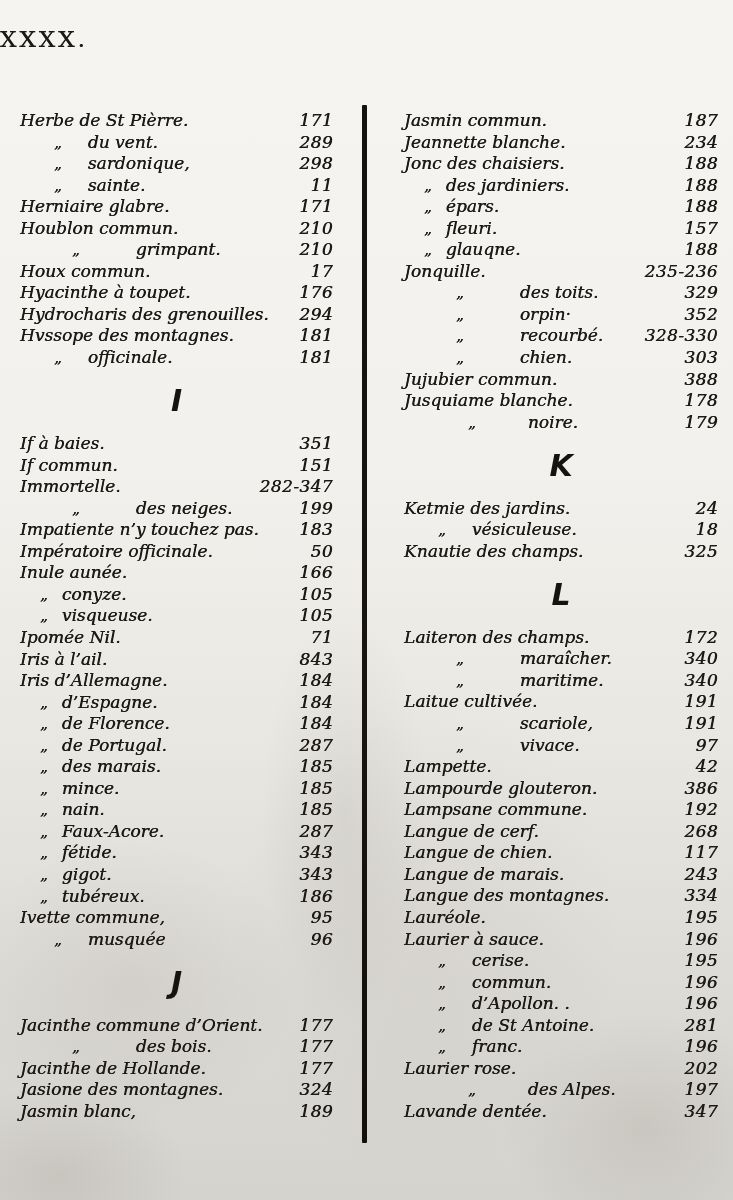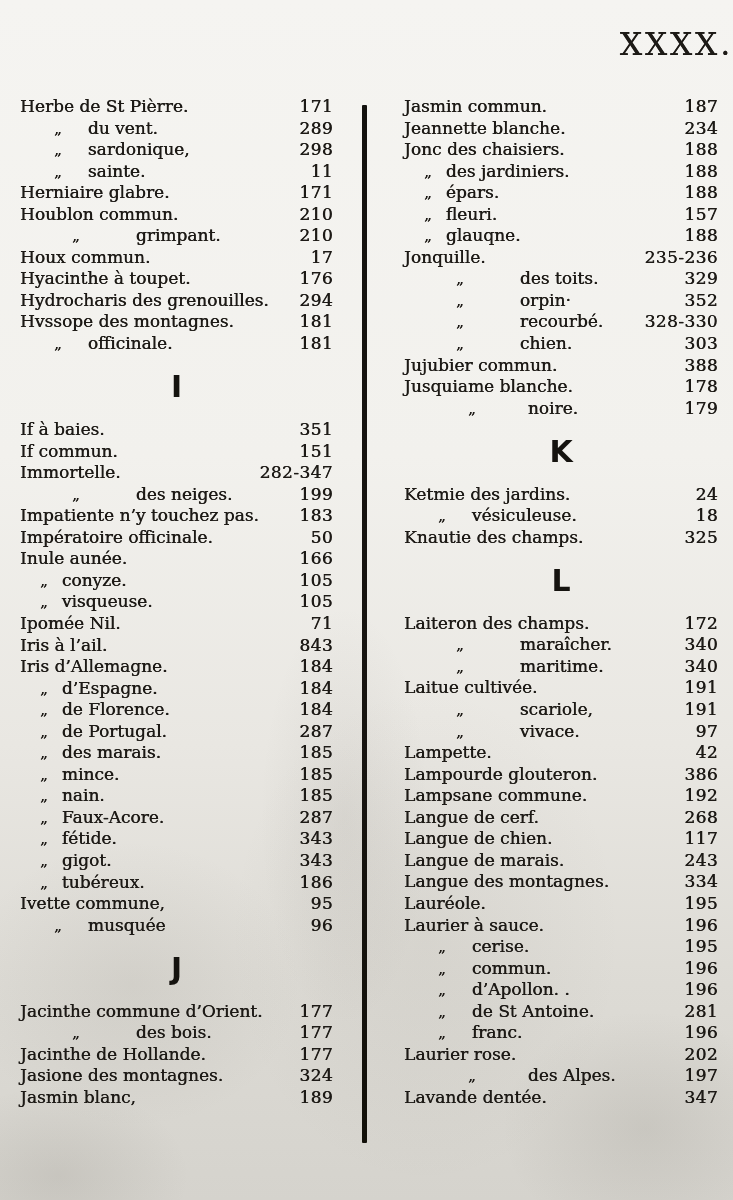--- a/index.html
+++ b/index.html
@@ -12,26 +12,26 @@
     background:
       radial-gradient(ellipse 260px 220px at 18% 82%, rgba(110,105,95,.10), transparent 65%),
       radial-gradient(ellipse 300px 380px at 58% 78%, rgba(110,105,95,.08), transparent 65%),
       radial-gradient(ellipse 220px 180px at 88% 94%, rgba(95,90,80,.12), transparent 65%),
       radial-gradient(ellipse 120px 300px at 47% 68%, rgba(100,95,88,.09), transparent 70%),
       radial-gradient(ellipse 200px 140px at 8% 98%, rgba(95,90,80,.12), transparent 65%),
       linear-gradient(180deg,#f5f4f1 0%,#f2f1ed 38%,#e9e7e2 62%,#dddbd5 82%,#d5d3cd 100%);
   }
   .folio{
     position:absolute;top:26px;left:0;width:100%;
-    text-align:right;
-    font-size:31px;letter-spacing:3px;
+    text-align:left;
+    font-size:23px;letter-spacing:3px;
     text-shadow:.3px 0 0 currentColor;
   }
   .columns{position:absolute;top:0;left:0;width:100%;height:100%;}
-  .col{position:absolute;top:96px;}
+  .col{position:absolute;top:110px;font-style:italic;}
   .col-left{left:20px;width:313px;}
   .col-right{left:404px;width:314px;}
   .divider{
     position:absolute;left:362px;top:105px;width:5px;height:1038px;
     background:linear-gradient(180deg,#14120f 0%,#181511 60%,#121009 100%);
     border-radius:1px;
   }
   .row{
     display:flex;align-items:baseline;
     height:21.55px;

